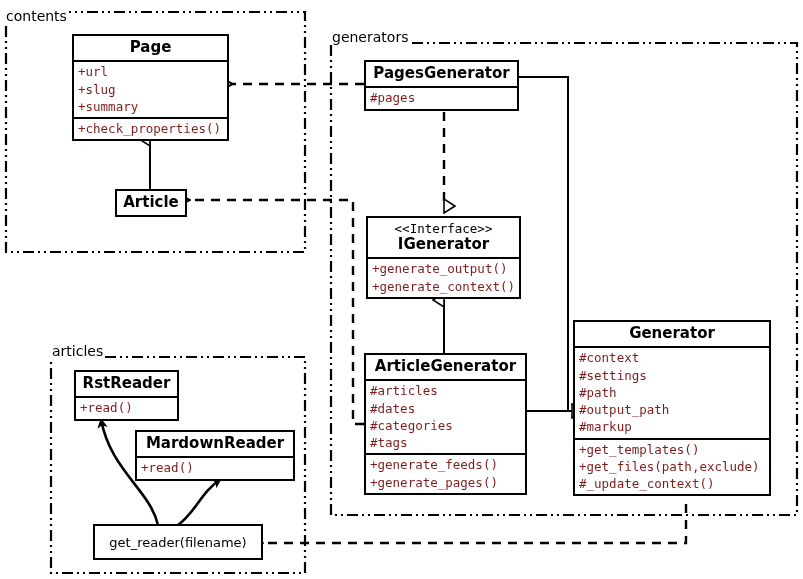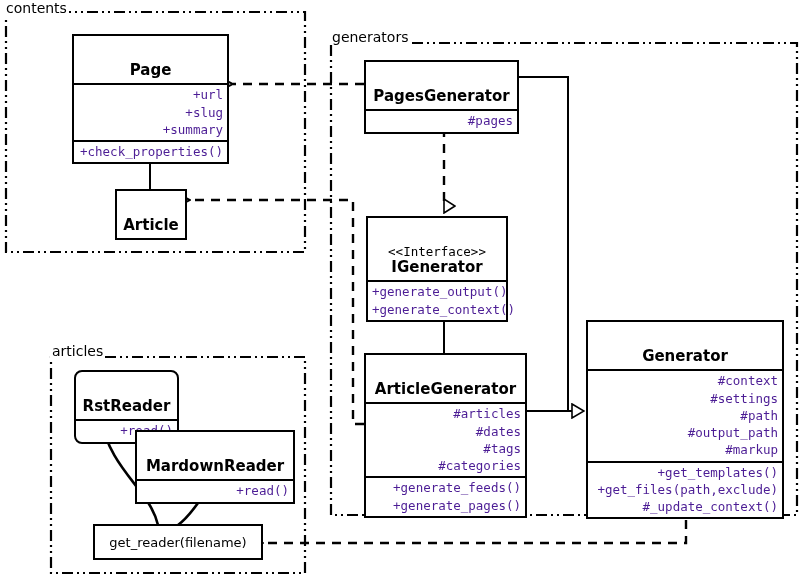--- a/index.html
+++ b/index.html
@@ -44,42 +44,40 @@
   }
   .uml-name {
     text-align: center;
     font-family: "DejaVu Sans", sans-serif;
     font-weight: bold;
     font-size: 15px;
     color: #000;
     padding: 3px 6px 4px 6px;
     line-height: 1.15;
     white-space: nowrap;
-    margin-top: 23px;
   }
   .uml-stereotype {
     display: block;
     font-weight: normal;
     font-family: "DejaVu Sans Mono", monospace;
     font-size: 12.5px;
     line-height: 1.2;
   }
   .uml-sep {
     border-top: 2px solid #000000;
   }
   .uml-compartment {
     padding: 1px 4px 2px 4px;
   }
   .uml-member {
     font-family: "DejaVu Sans Mono", monospace;
     font-size: 12.5px;
     line-height: 1.38;
-    color: #4c1d95;
+    color: #7f1d1d;
     white-space: pre;
-    text-align: right;
   }
   .plain-box {
     position: absolute;
     background: #ffffff;
     border: 2px solid #000000;
     box-sizing: border-box;
     display: flex;
     align-items: center;
     justify-content: center;
     z-index: 5;
@@ -131,21 +129,21 @@
 
     <polyline points="364,424 353,424 353,200 190,200" fill="none" stroke="#000000" stroke-width="2.4" stroke-dasharray="9 7" marker-end="url(#open-arrow-left)"></polyline>
 
     <polyline points="686,504 686,543 263,543" fill="none" stroke="#000000" stroke-width="2.4" stroke-dasharray="9 7" marker-end="url(#open-arrow-left)"></polyline>
 
     <path d="M 158,525 C 150,490 110,470 101,419" fill="none" stroke="#000000" stroke-width="2.6" marker-end="url(#solid-arrow)"></path>
 
     <path d="M 178,525 C 196,512 201,492 221,479" fill="none" stroke="#000000" stroke-width="2.6" marker-end="url(#solid-arrow)"></path>
   </svg>
 
-  <div class="pkg-label" style="left:4px;  top:0px;">contents</div>
+  <div class="pkg-label" style="left:4px;  top:8px;">contents</div>
   <div class="pkg-label" style="left:330px; top:29px;">generators</div>
   <div class="pkg-label" style="left:50px;  top:343px;">articles</div>
 
   <div class="uml-class" style="left:72px; top:34px; width:157px;">
     <div class="uml-name">Page</div>
     <div class="uml-sep uml-compartment">
       <div class="uml-member">+url</div>
       <div class="uml-member">+slug</div>
       <div class="uml-member">+summary</div>
     </div>
@@ -158,62 +156,62 @@
     <div class="uml-name">Article</div>
   </div>
 
   <div class="uml-class" style="left:364px; top:60px; width:155px;">
     <div class="uml-name">PagesGenerator</div>
     <div class="uml-sep uml-compartment">
       <div class="uml-member">#pages</div>
     </div>
   </div>
 
-  <div class="uml-class" style="left:366px; top:216px; width:142px;">
+  <div class="uml-class" style="left:366px; top:216px; width:155px;">
     <div class="uml-name">
       <span class="uml-stereotype">&lt;&lt;Interface&gt;&gt;</span>
       <span>IGenerator</span>
     </div>
     <div class="uml-sep uml-compartment">
       <div class="uml-member">+generate_output()</div>
       <div class="uml-member">+generate_context()</div>
     </div>
   </div>
 
   <div class="uml-class" style="left:364px; top:353px; width:163px;">
     <div class="uml-name">ArticleGenerator</div>
     <div class="uml-sep uml-compartment">
       <div class="uml-member">#articles</div>
       <div class="uml-member">#dates</div>
+      <div class="uml-member">#categories</div>
       <div class="uml-member">#tags</div>
-      <div class="uml-member">#categories</div>
     </div>
     <div class="uml-sep uml-compartment">
       <div class="uml-member">+generate_feeds()</div>
       <div class="uml-member">+generate_pages()</div>
     </div>
   </div>
 
-  <div class="uml-class" style="left:586px; top:320px; width:198px;">
+  <div class="uml-class" style="left:573px; top:320px; width:198px;">
     <div class="uml-name">Generator</div>
     <div class="uml-sep uml-compartment">
       <div class="uml-member">#context</div>
       <div class="uml-member">#settings</div>
       <div class="uml-member">#path</div>
       <div class="uml-member">#output_path</div>
       <div class="uml-member">#markup</div>
     </div>
     <div class="uml-sep uml-compartment">
       <div class="uml-member">+get_templates()</div>
       <div class="uml-member">+get_files(path,exclude)</div>
       <div class="uml-member">#_update_context()</div>
     </div>
   </div>
 
-  <div class="uml-class" style="left:74px; top:370px; width:105px;border-radius:8px;">
+  <div class="uml-class" style="left:74px; top:370px; width:105px;">
     <div class="uml-name">RstReader</div>
     <div class="uml-sep uml-compartment">
       <div class="uml-member">+read()</div>
     </div>
   </div>
 
   <div class="uml-class" style="left:135px; top:430px; width:160px;">
     <div class="uml-name">MardownReader</div>
     <div class="uml-sep uml-compartment">
       <div class="uml-member">+read()</div>

